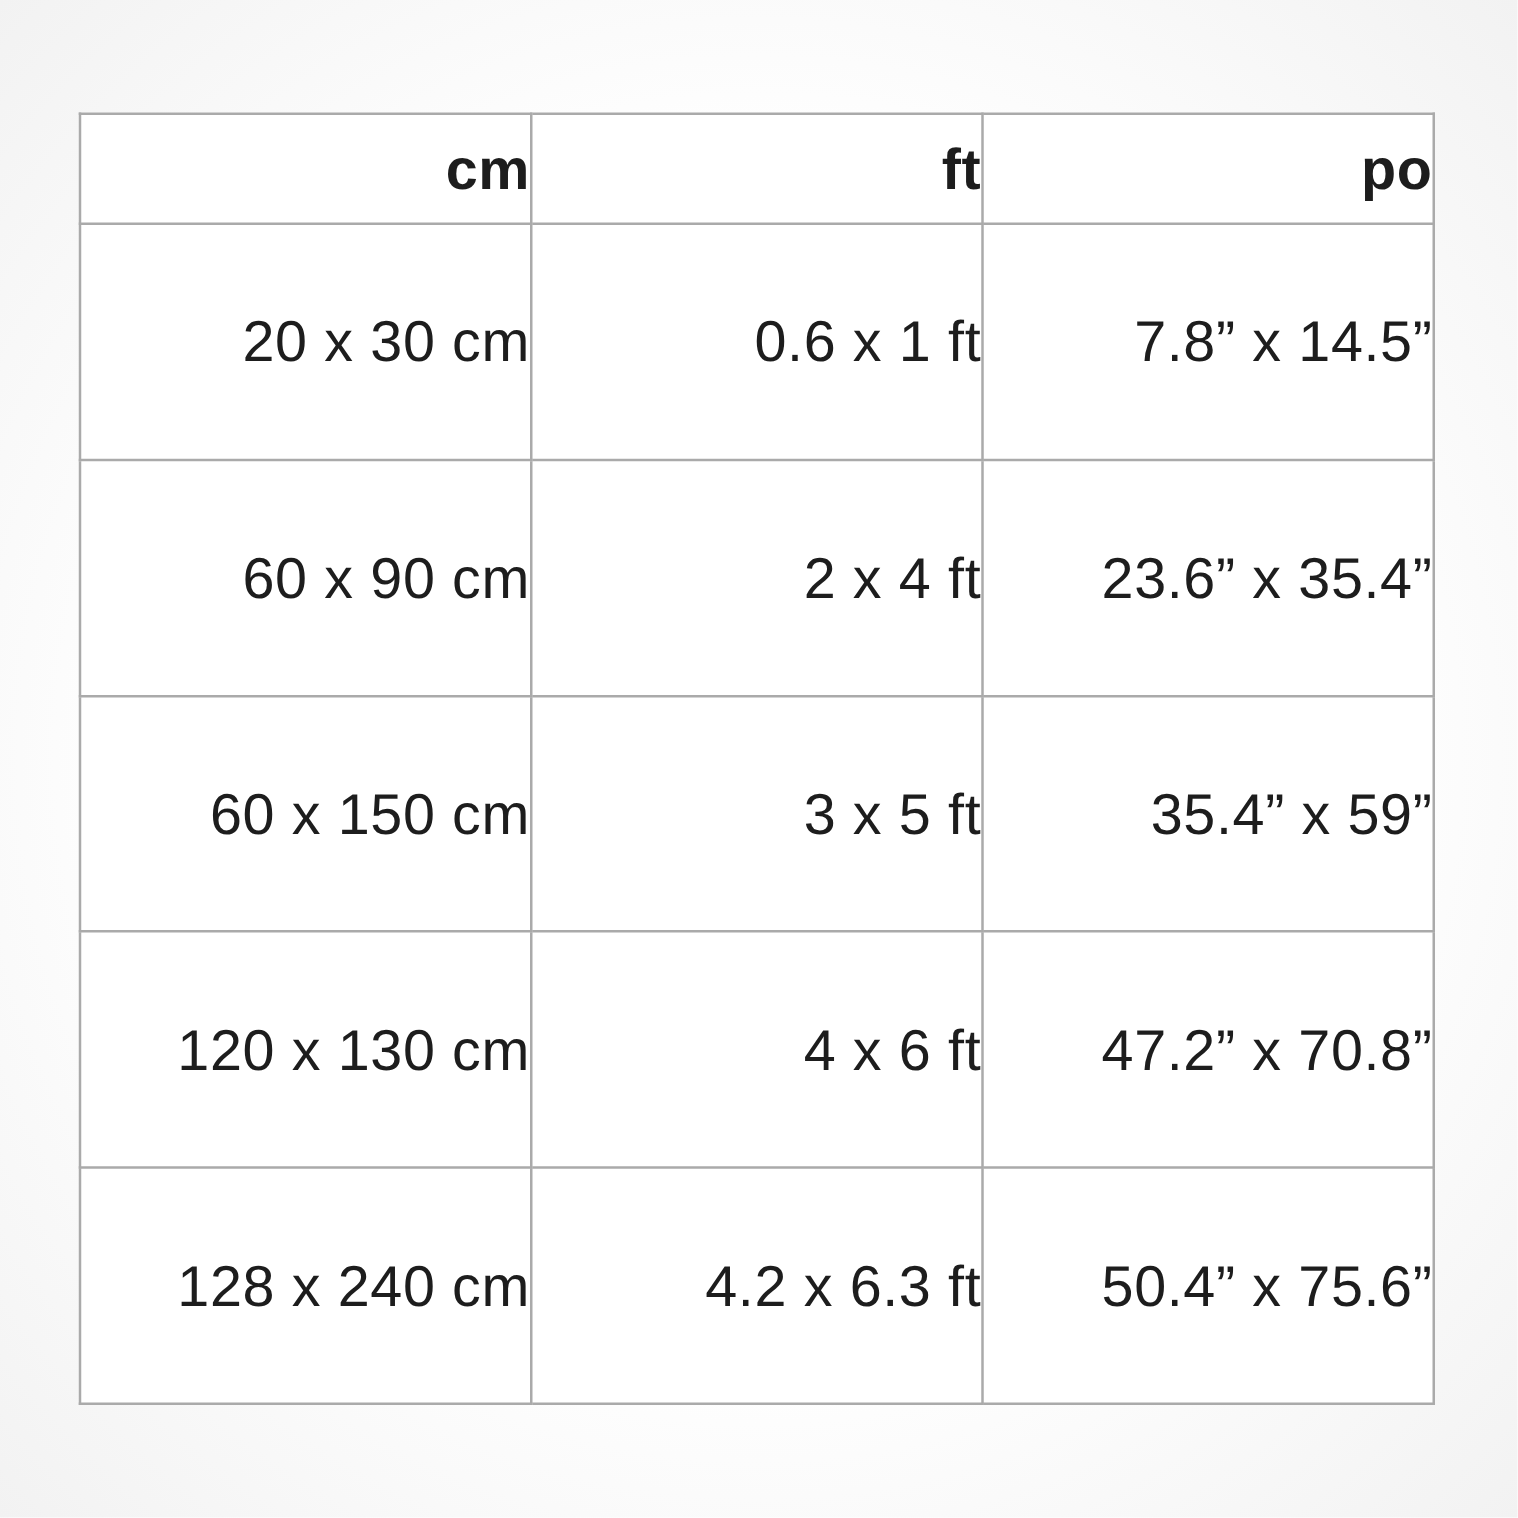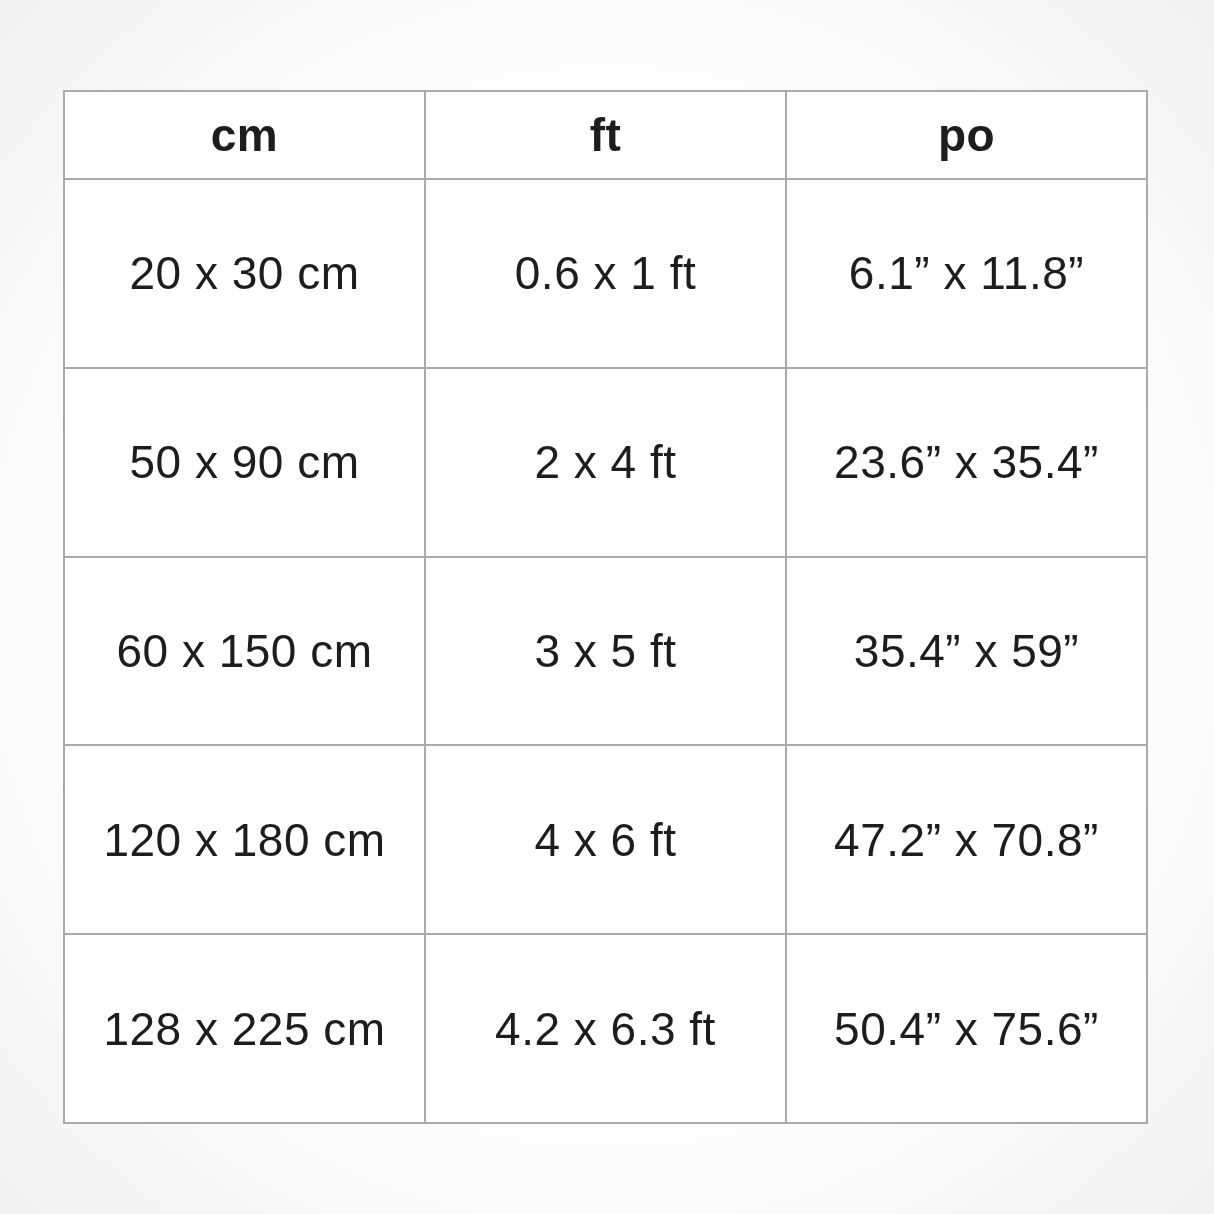--- a/index.html
+++ b/index.html
@@ -26,21 +26,21 @@
   table.size-table {
     width: 100%;
     height: 100%;
     border-collapse: collapse;
     table-layout: fixed;
     background: var(--table-bg, #ffffff);
   }
   table.size-table th,
   table.size-table td {
     border: 2px solid var(--border, #aaaaaa);
-    text-align: center;
+    text-align: right;
     vertical-align: middle;
     font-size: 46px;
     letter-spacing: 0.5px;
     color: var(--text, #1d1d1d);
     padding: 0;
     white-space: nowrap;
   }
   table.size-table thead tr {
     height: 88px;
   }
@@ -60,37 +60,37 @@
       <tr>
           <th>cm</th>
           <th>ft</th>
           <th>po</th>
         </tr>
     </thead>
     <tbody>
         <tr>
           <td>20 x 30 cm</td>
           <td>0.6 x 1 ft</td>
-          <td>6.1” x 11.8”</td>
+          <td>7.8” x 14.5”</td>
         </tr>
         <tr>
-          <td>50 x 90 cm</td>
+          <td>60 x 90 cm</td>
           <td>2 x 4 ft</td>
           <td>23.6” x 35.4”</td>
         </tr>
         <tr>
           <td>60 x 150 cm</td>
           <td>3 x 5 ft</td>
           <td>35.4” x 59”</td>
         </tr>
         <tr>
-          <td>120 x 180 cm</td>
+          <td>120 x 130 cm</td>
           <td>4 x 6 ft</td>
           <td>47.2” x 70.8”</td>
         </tr>
         <tr>
-          <td>128 x 225 cm</td>
+          <td>128 x 240 cm</td>
           <td>4.2 x 6.3 ft</td>
           <td>50.4” x 75.6”</td>
         </tr>
       </tbody>
   </table>
 </div>
 
 </body></html>

